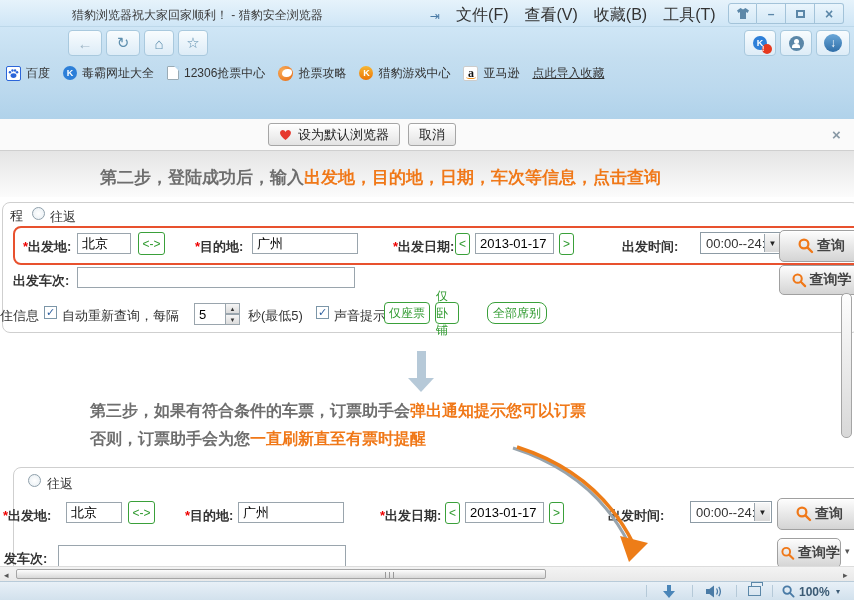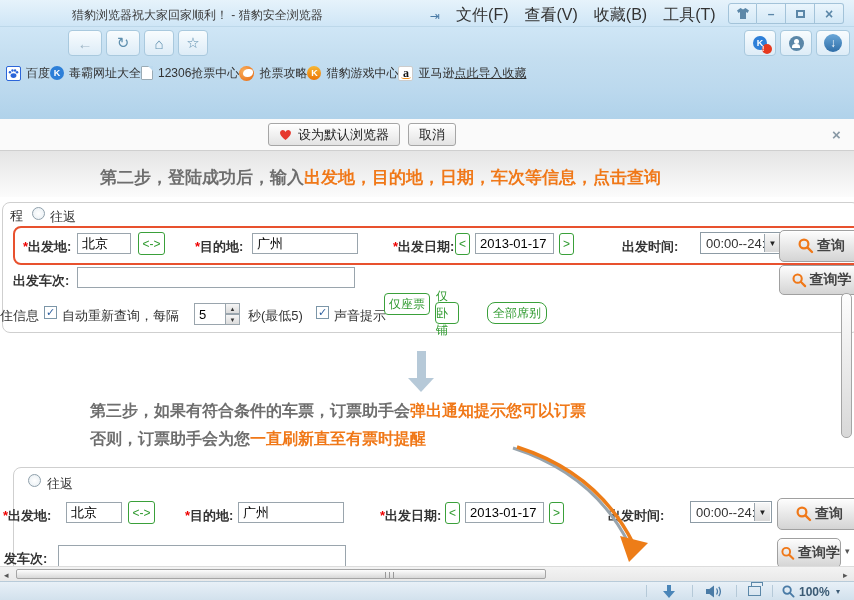--- a/index.html
+++ b/index.html
@@ -182,21 +182,21 @@
         <i style="position:absolute;left:5px;top:3px;width:5px;height:5px;border-radius:50%;background:#fff"></i>
         <i style="position:absolute;left:3.5px;top:8.5px;width:8px;height:4px;border-radius:3px 3px 0 0;background:#fff"></i>
       </span>
     </div>
     <div class="abs tb-btn" style="left:816px;top:3px;width:34px">
       <span style="width:18px;height:18px;border-radius:50%;background:linear-gradient(#6aa7d8,#2f6ea8);color:#fff;font-size:12px;font-weight:bold;display:flex;align-items:center;justify-content:center">↓</span>
     </div>
   </div>
 
   <div class="abs bookmarksbar">
-    <div class="abs flex" style="left:6px;top:4px;height:22px;">
+    <div class="abs flex" style="left:6px;top:4px;height:22px;gap:13px">
       <span class="bm-item">
         <span style="width:15px;height:15px;border:1px solid #2b65d9;border-radius:2px;display:inline-flex;align-items:center;justify-content:center;background:#fff">
           <svg width="11" height="11" viewBox="0 0 12 12" fill="#2b65d9">
               <ellipse cx="6" cy="8.2" rx="3.2" ry="2.6"></ellipse>
               <circle cx="2.1" cy="4.6" r="1.3"></circle>
               <circle cx="4.9" cy="2.7" r="1.3"></circle>
               <circle cx="7.7" cy="2.7" r="1.3"></circle>
               <circle cx="9.9" cy="4.6" r="1.3"></circle>
             </svg>
         </span>
@@ -317,21 +317,21 @@
       <div class="abs spinner" style="left:194px;top:152px;pointer-events:auto">
         <input class="ip spin-in" readonly="" value="5" style="">
         <span class="spin-btns">
             <span>▲</span>
             <span>▼</span>
           </span>
       </div>
       <span class="abs" style="left:248px;top:156px;font-size:13px;pointer-events:auto">秒(最低5)</span>
       <span class="abs cb checked" style="left:316px;top:155px;pointer-events:auto"></span>
       <span class="abs" style="left:334px;top:156px;font-size:13px;pointer-events:auto">声音提示</span>
-      <span class="abs gb" style="left:384px;top:142px;width:46px;height:22px;border-radius:4px;pointer-events:auto">仅座票</span>
+      <span class="abs gb" style="left:384px;top:151px;width:46px;height:22px;border-radius:4px;pointer-events:auto">仅座票</span>
       <span class="abs gb" style="left:435px;top:151px;width:24px;height:22px;border-radius:4px;pointer-events:auto">仅卧铺</span>
       <span class="abs gb" style="left:487px;top:151px;width:60px;height:22px;border-radius:8px;pointer-events:auto">全部席别</span>
     </div>
 
     <div class="abs" style="left:417px;top:200px;width:9px;height:27px;background:#b6c9d8"></div>
     <div class="abs" style="left:408px;top:227px;width:0;height:0;border-left:13px solid transparent;border-right:13px solid transparent;border-top:14px solid #b6c9d8"></div>
 
     <div class="abs step" style="left:90px;top:250px;width:724px;font-size:16px">
       <span class="gray">第三步，如果有符合条件的车票，订票助手会</span><span class="orange">弹出通知提示您可以订票</span>
     </div>

